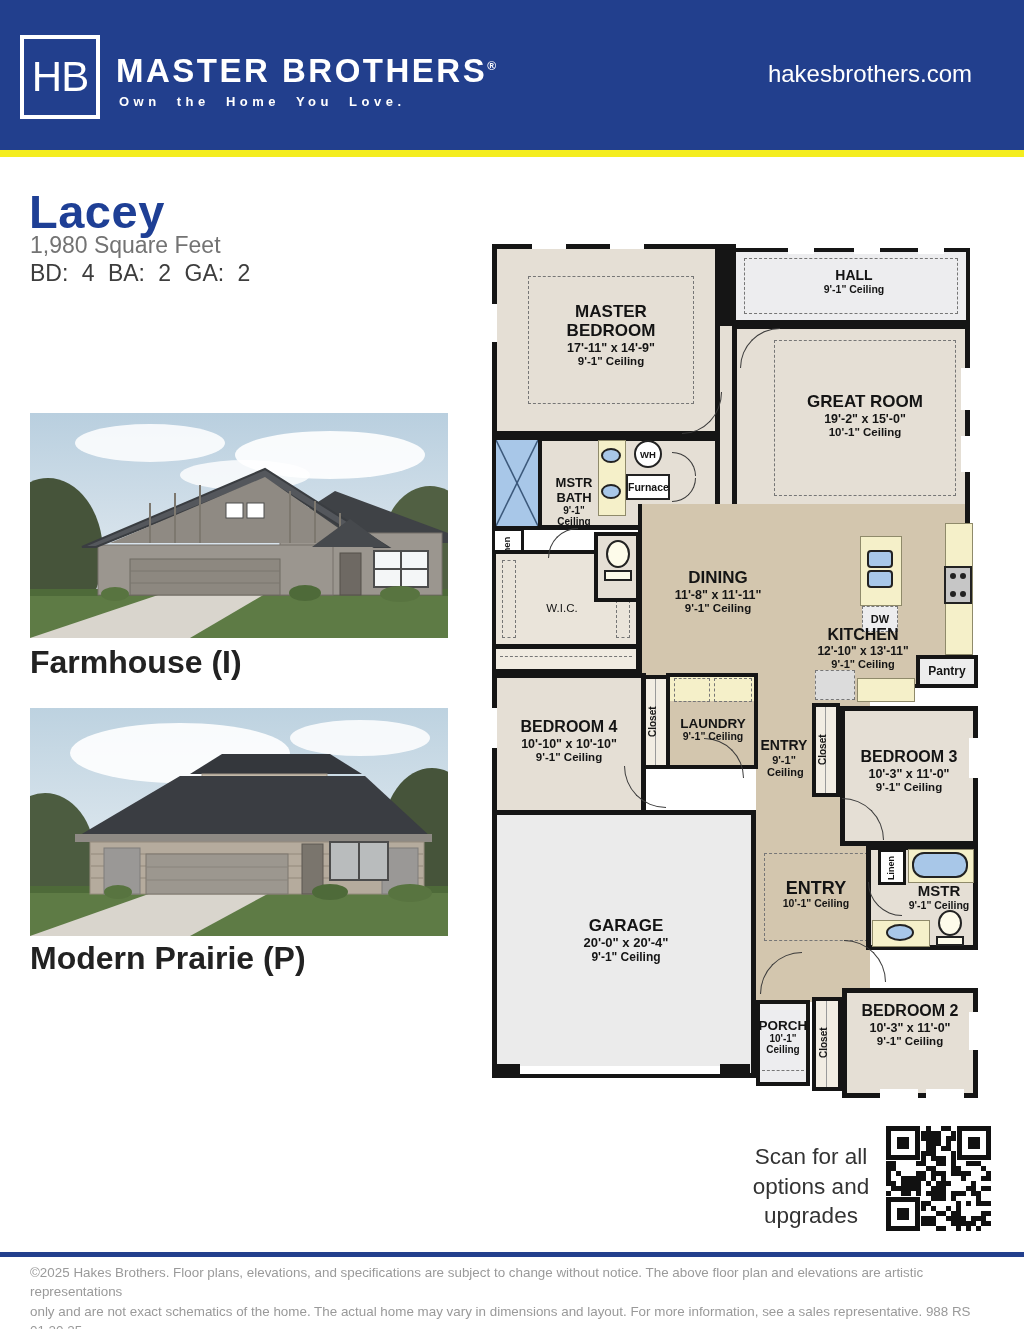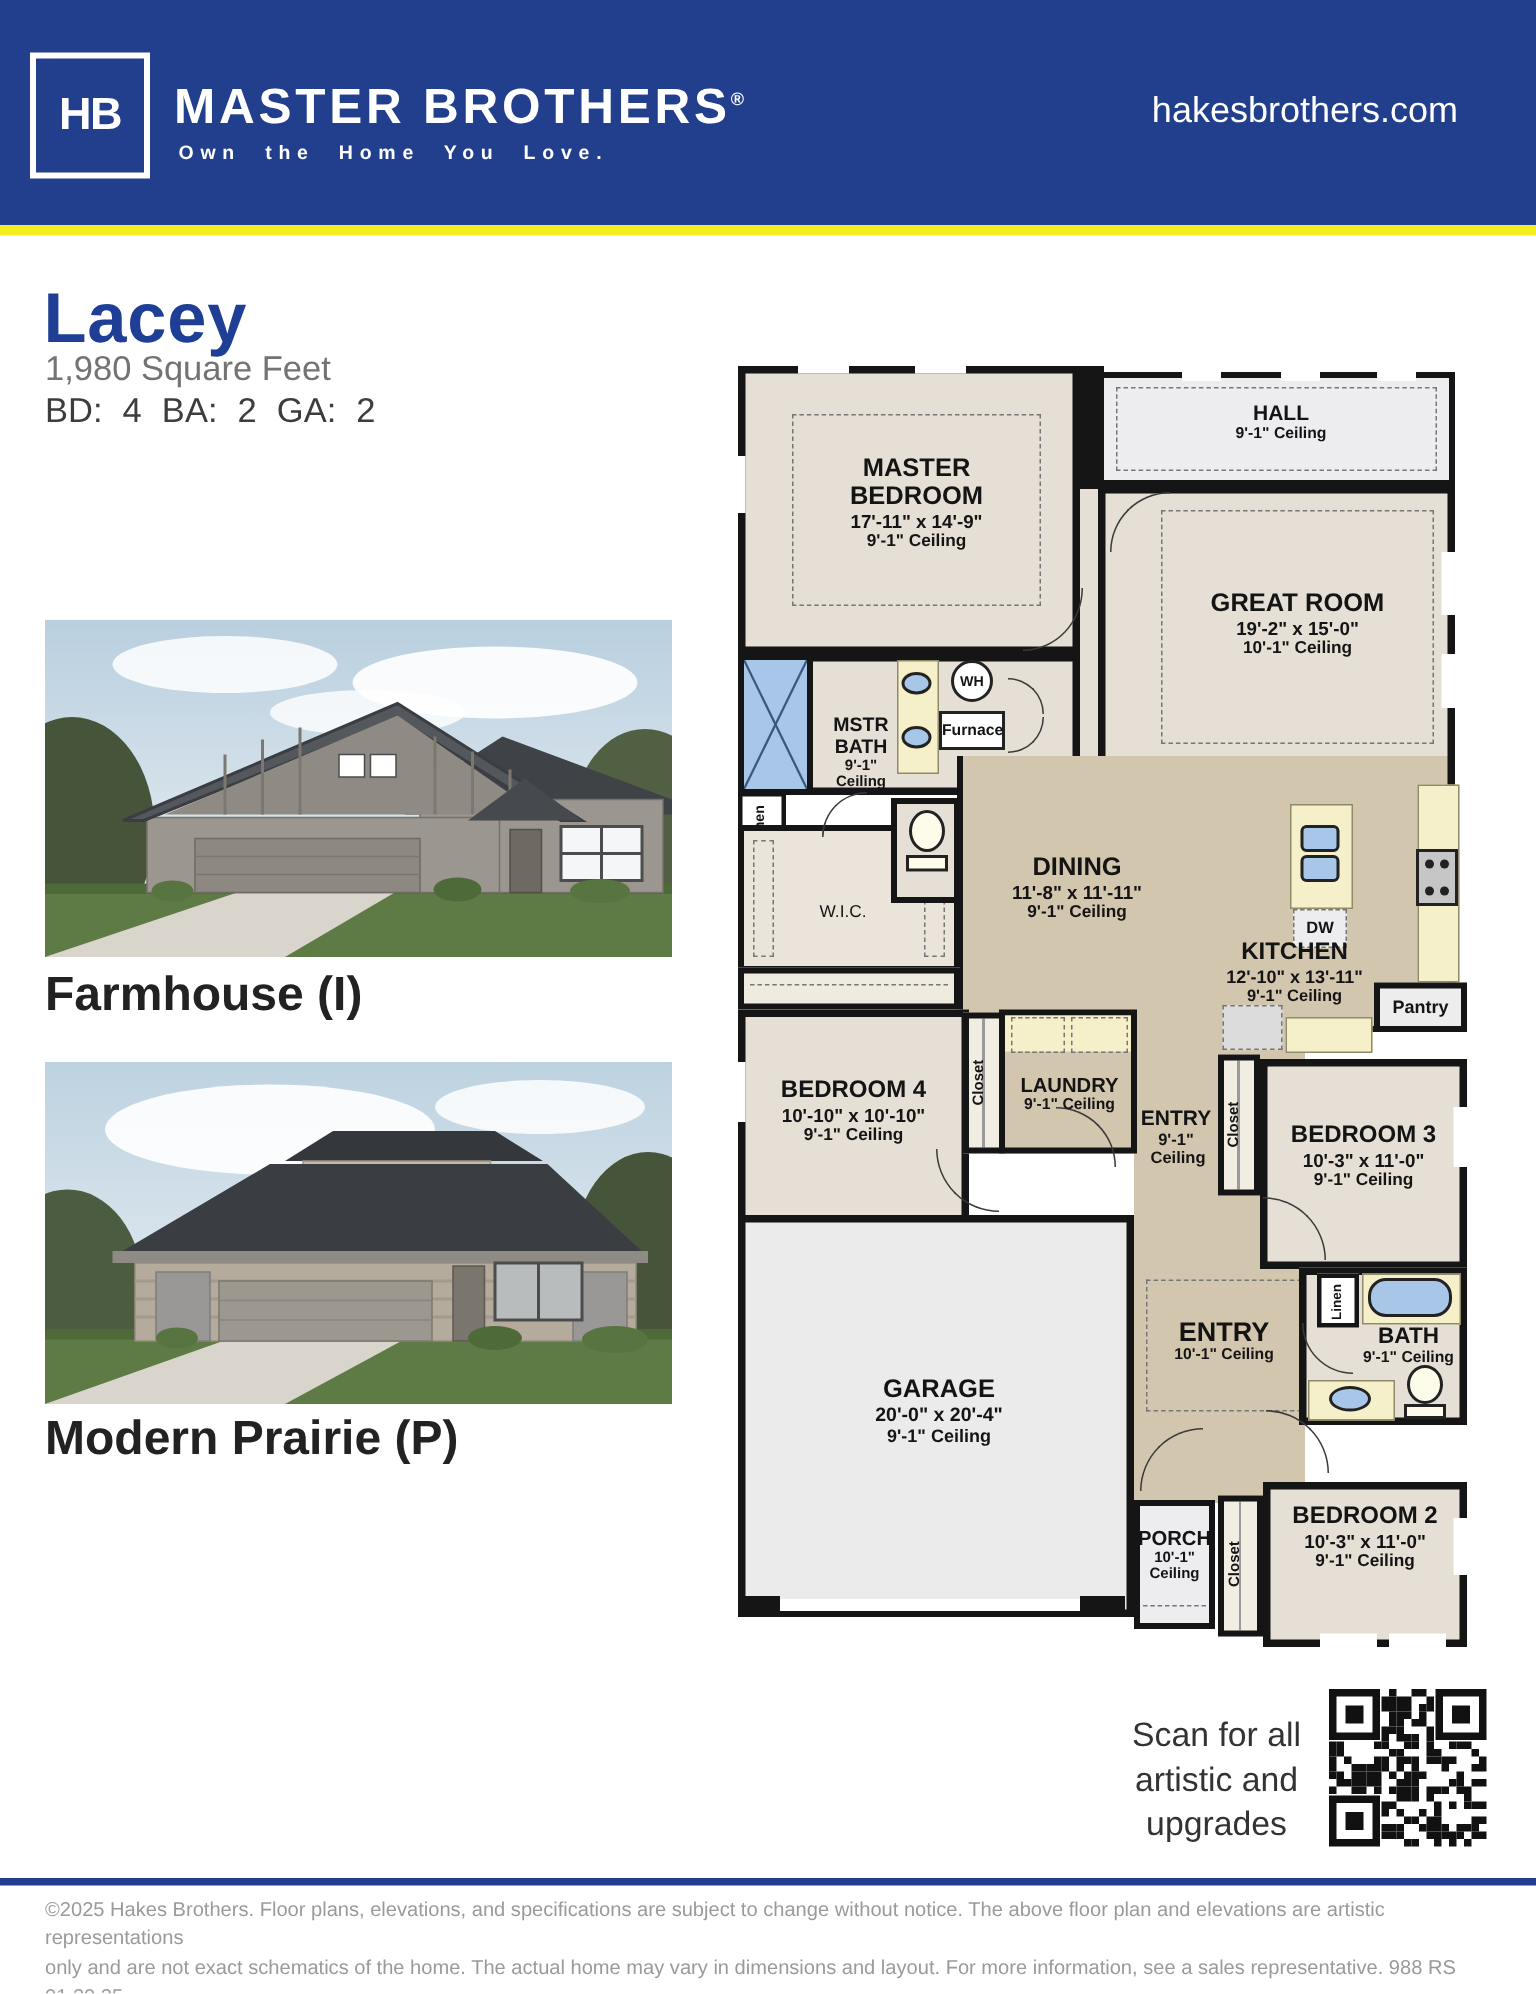--- a/index.html
+++ b/index.html
@@ -5,21 +5,21 @@
   html,body{margin:0;padding:0;background:#fff;}
   body{font-family:"Liberation Sans",sans-serif;}
   .page{position:relative;width:1024px;height:1329px;background:#fff;overflow:hidden;}
   .abs{position:absolute;}
 
   
   .header{position:absolute;left:0;top:0;width:1024px;height:150px;background:#223F8D;}
   .yellowbar{position:absolute;left:0;top:150px;width:1024px;height:7px;background:#F4ED1F;}
   .logo-box{position:absolute;left:20px;top:35px;width:72px;height:76px;border:4px solid #fff;
             display:flex;align-items:center;justify-content:center;}
-  .logo-box span{color:#fff;font-size:30px;font-weight:700;letter-spacing:-1px;}
+  .logo-box span{color:#fff;font-size:42px;font-weight:400;letter-spacing:-1px;}
   .brand{position:absolute;left:116px;top:52px;color:#fff;font-size:33px;font-weight:700;letter-spacing:2.5px;white-space:nowrap;}
   .brand sup{font-size:12px;letter-spacing:0;}
   .tagline{position:absolute;left:119px;top:94px;color:#fff;font-size:13px;font-weight:600;letter-spacing:4.5px;word-spacing:8px;white-space:nowrap;}
   .site{position:absolute;right:52px;top:60px;color:#fff;font-size:24px;}
 
   
   .plan-name{position:absolute;left:29px;top:184px;color:#1E3F95;font-size:47px;font-weight:700;letter-spacing:0.5px;}
   .plan-sqft{position:absolute;left:30px;top:232px;color:#737373;font-size:23px;}
   .plan-specs{position:absolute;left:30px;top:260px;color:#3d3d3d;font-size:23px;word-spacing:7px;}
 
@@ -354,35 +354,35 @@
     <div class="rlabel" style="left:86px;top:676px;width:104px;">
       <div class="rn" style="font-size:17px;">GARAGE</div>
       <div class="rd" style="font-size:13px;">20'-0" x 20'-4"</div>
       <div class="rc" style="font-size:12px;">9'-1" Ceiling</div>
     </div>
     <div class="rlabel" style="left:286px;top:638px;width:84px;">
       <div class="rn" style="font-size:18px;">ENTRY</div>
       <div class="rc" style="font-size:10.5px;">10'-1" Ceiling</div>
     </div>
     <div class="rlabel" style="left:416px;top:643px;width:70px;">
-      <div class="rn" style="font-size:15px;">BATH</div>
+      <div class="rn" style="font-size:15px;">MSTR</div>
       <div class="rc" style="font-size:10.5px;">9'-1" Ceiling</div>
     </div>
     <div class="rlabel" style="left:268px;top:778px;width:54px;">
       <div class="rn" style="font-size:13.5px;">PORCH</div>
       <div class="rc" style="font-size:10px;width:34px;margin:0 auto;">10'-1" Ceiling</div>
     </div>
     <div class="rlabel" style="left:358px;top:762px;width:128px;">
       <div class="rn">BEDROOM 2</div>
       <div class="rd">10'-3" x 11'-0"</div>
       <div class="rc">9'-1" Ceiling</div>
     </div>
   </div>
 
-  <div class="qr-caption">Scan for all artistic and upgrades</div>
+  <div class="qr-caption">Scan for all options and upgrades</div>
   <div class="qr">
     <div class="qr-grid">
         <i style="left: 41px; top: 1px;"></i>
         <i style="left: 56px; top: 1px;"></i>
         <i style="left: 61px; top: 1px;"></i>
         <i style="left: 36px; top: 6px;"></i>
         <i style="left: 41px; top: 6px;"></i>
         <i style="left: 46px; top: 6px;"></i>
         <i style="left: 51px; top: 6px;"></i>
         <i style="left: 66px; top: 6px;"></i>

